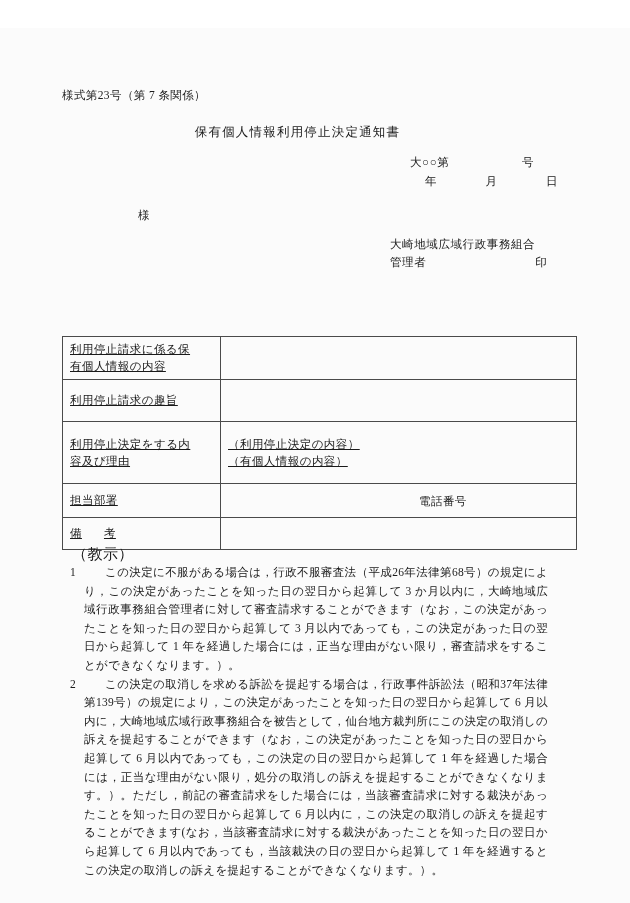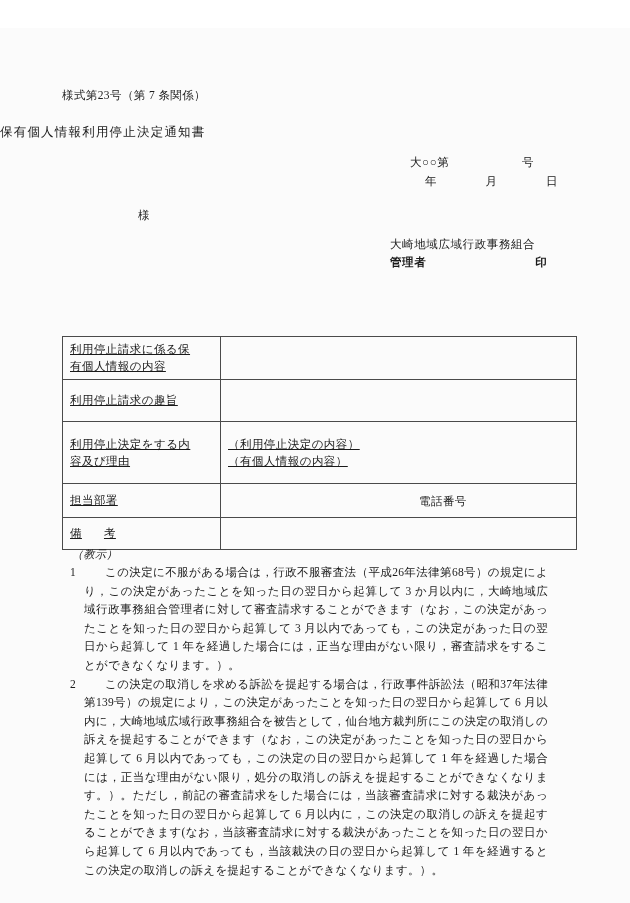--- a/index.html
+++ b/index.html
@@ -30,20 +30,21 @@
     top: 60px;
     font-size: 11.5px;
     letter-spacing: 0.4px;
     white-space: nowrap;
   }
   .doc-title {
     position: absolute;
     left: 0;
     top: 96px;
     width: 595px;
+    text-align: center;
     font-size: 12.5px;
     letter-spacing: 1.2px;
   }
 
   .doc-number {
     position: absolute;
     left: 410px;
     top: 127px;
     font-size: 11.5px;
     letter-spacing: 0.6px;
@@ -74,21 +75,20 @@
     letter-spacing: 0.6px;
     white-space: nowrap;
   }
   .issuer-role {
     position: absolute;
     left: 390px;
     top: 227px;
     font-size: 11.5px;
     letter-spacing: 0.6px;
     white-space: pre;
-    font-weight: bold;
   }
 
   
   .body-para {
     position: absolute;
     left: 62px;
     top: 250px;
     width: 486px;
     font-size: 11.5px;
     line-height: 19px;
@@ -138,25 +138,24 @@
   .sp-wide { display: inline-block; width: 22px; }
 
   
   .instructions {
     position: absolute;
     left: 62px;
     top: 518px;
     width: 486px;
   }
   .instr-heading {
-    font-size: 11px;
+    font-size: 15px;
     letter-spacing: 0.45px;
     margin-left: 10px;
     line-height: 17px;
-    font-style: italic;
   }
   .instr-item {
     display: flex;
     font-size: 11.5px;
     line-height: 18.6px;
     letter-spacing: 0.3px;
   }
   .instr-num {
     width: 22px;
     flex: 0 0 22px;

